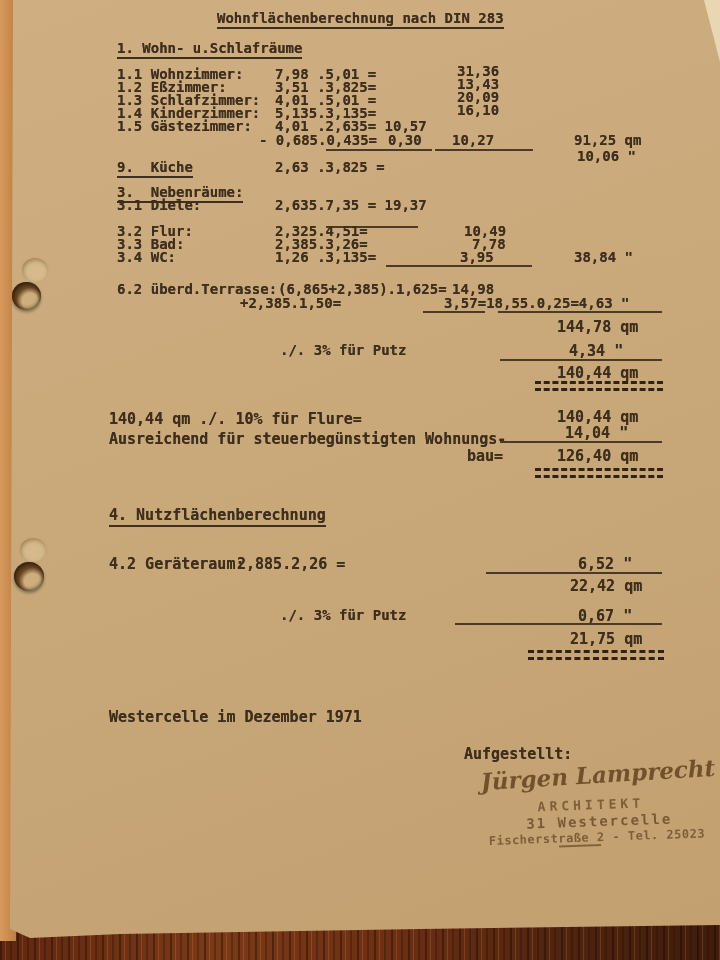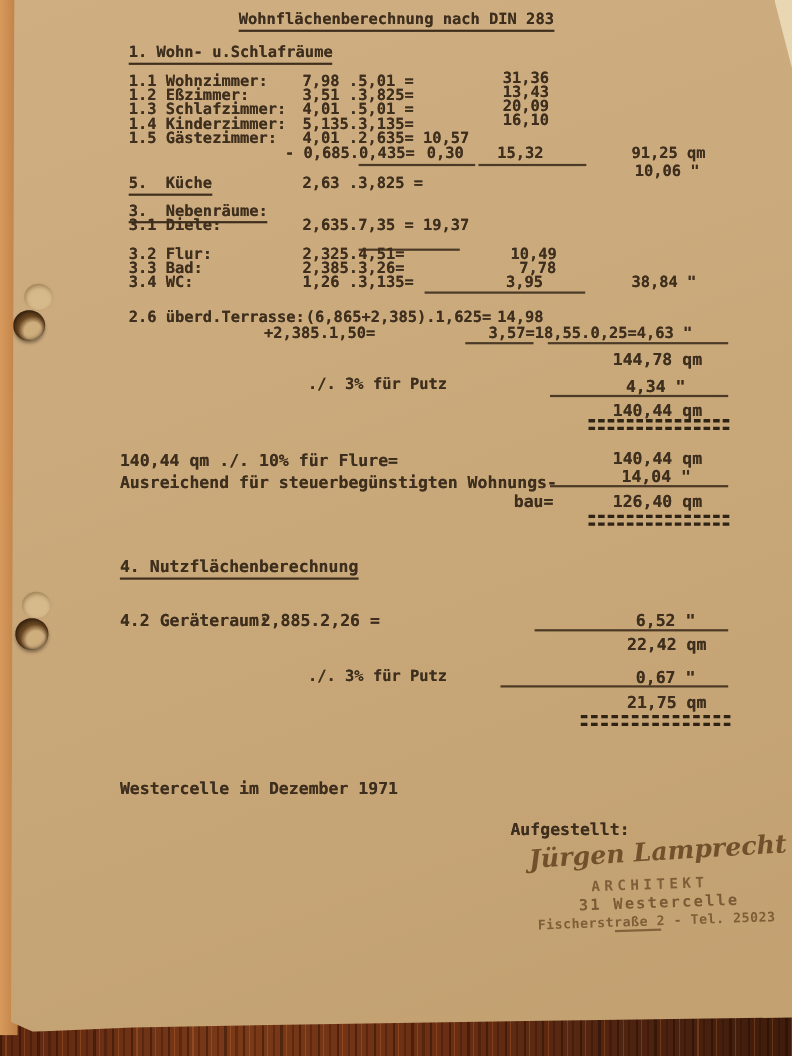--- a/index.html
+++ b/index.html
@@ -113,31 +113,31 @@
     <span class="t" style="left:263px">5,135.3,135=</span>
     <span class="t" style="left:445px;top:-3px">16,10</span>
   </div>
   <div class="ln" style="top:118px">
     <span class="t" style="left:105px">1.5 Gästezimmer:</span>
     <span class="t" style="left:263px">4,01 .2,635= 10,57</span>
   </div>
   <div class="ln" style="top:132px">
     <span class="t" style="left:247px">- 0,685.0,435=</span>
     <span class="t" style="left:376px">0,30</span>
-    <span class="t" style="left:440px">15,32</span>
+    <span class="t" style="left:440px">10,27</span>
     <span class="t" style="left:562px">91,25 qm</span>
   </div>
   <div class="uline" style="left:326px;top:149px;width:106px"></div>
   <div class="uline" style="left:435px;top:149px;width:98px"></div>
 
   <div class="ln" style="top:148px">
     <span class="t" style="left:565px">10,06 "</span>
   </div>
   <div class="ln" style="top:159px">
-    <span class="t u" style="left:105px">5.  Küche</span>
+    <span class="t u" style="left:105px">9.  Küche</span>
     <span class="t" style="left:263px">2,63 .3,825 =</span>
   </div>
 
   <div class="ln" style="top:184px">
     <span class="t u" style="left:105px">3.  Nebenräume:</span>
   </div>
   <div class="ln" style="top:197px">
     <span class="t" style="left:105px">3.1 Diele:</span>
     <span class="t" style="left:263px">2,635.7,35 = 19,37</span>
   </div>
@@ -154,21 +154,21 @@
   </div>
   <div class="ln" style="top:249px">
     <span class="t" style="left:105px">3.4 WC:</span>
     <span class="t" style="left:263px">1,26 .3,135=</span>
     <span class="t" style="left:448px">3,95</span>
     <span class="t" style="left:562px">38,84 "</span>
   </div>
   <div class="uline" style="left:386px;top:265px;width:146px"></div>
 
   <div class="ln" style="top:281px">
-    <span class="t" style="left:105px">2.6 überd.Terrasse:</span>
+    <span class="t" style="left:105px">6.2 überd.Terrasse:</span>
     <span class="t" style="left:266px">(6,865+2,385).1,625=</span>
     <span class="t" style="left:440px">14,98</span>
   </div>
   <div class="ln" style="top:295px">
     <span class="t" style="left:228px">+2,385.1,50=</span>
     <span class="t" style="left:432px">3,57=18,55.0,25=4,63 "</span>
   </div>
   <div class="uline" style="left:423px;top:311px;width:62px"></div>
   <div class="uline" style="left:498px;top:311px;width:164px"></div>
 

